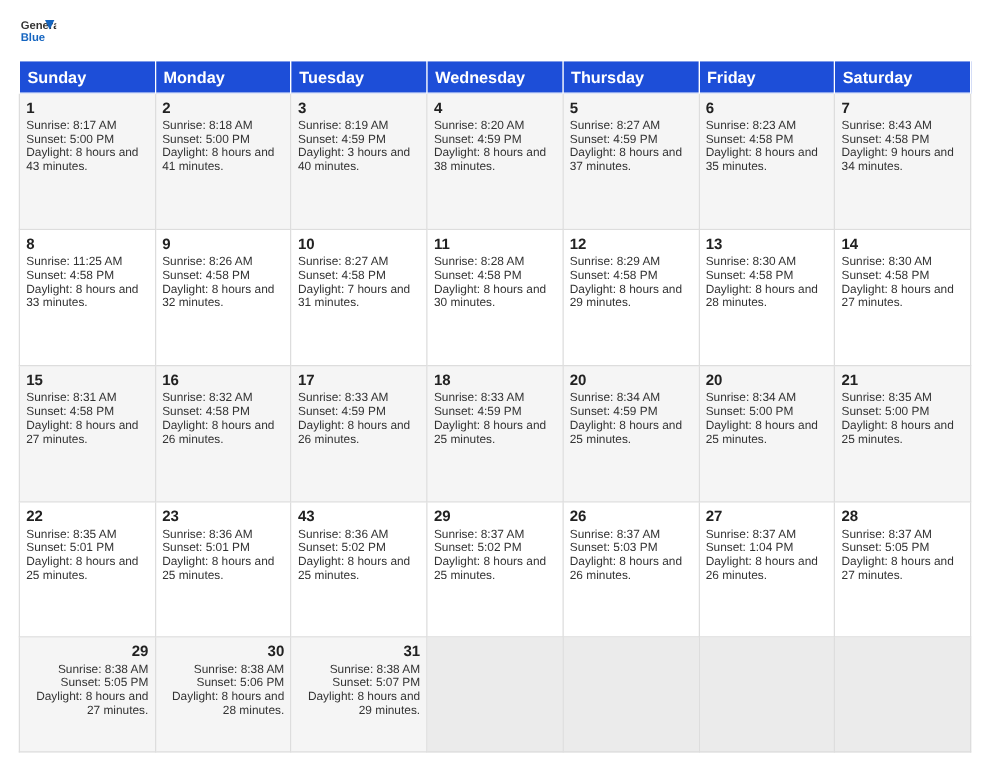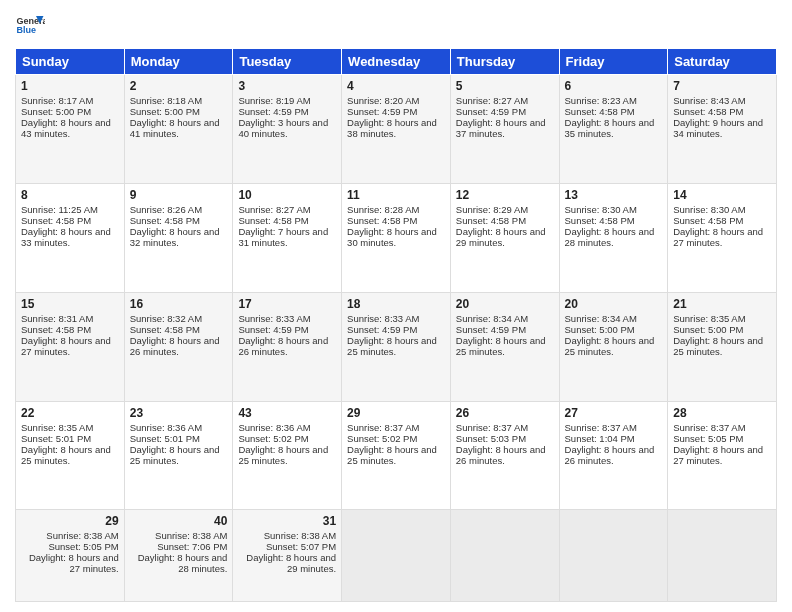--- a/index.html
+++ b/index.html
@@ -151,21 +151,21 @@
           <td><span class="day-num">22</span><span>Sunrise: 8:35 AM</span><br><span>Sunset: 5:01 PM</span><br><span>Daylight: 8 hours and 25 minutes.</span></td>
           <td><span class="day-num">23</span><span>Sunrise: 8:36 AM</span><br><span>Sunset: 5:01 PM</span><br><span>Daylight: 8 hours and 25 minutes.</span></td>
           <td><span class="day-num">43</span><span>Sunrise: 8:36 AM</span><br><span>Sunset: 5:02 PM</span><br><span>Daylight: 8 hours and 25 minutes.</span></td>
           <td><span class="day-num">29</span><span>Sunrise: 8:37 AM</span><br><span>Sunset: 5:02 PM</span><br><span>Daylight: 8 hours and 25 minutes.</span></td>
           <td><span class="day-num">26</span><span>Sunrise: 8:37 AM</span><br><span>Sunset: 5:03 PM</span><br><span>Daylight: 8 hours and 26 minutes.</span></td>
           <td><span class="day-num">27</span><span>Sunrise: 8:37 AM</span><br><span>Sunset: 1:04 PM</span><br><span>Daylight: 8 hours and 26 minutes.</span></td>
           <td><span class="day-num">28</span><span>Sunrise: 8:37 AM</span><br><span>Sunset: 5:05 PM</span><br><span>Daylight: 8 hours and 27 minutes.</span></td>
         </tr>
         <tr class="last-row">
           <td><span class="day-num">29</span><span>Sunrise: 8:38 AM</span><br><span>Sunset: 5:05 PM</span><br><span>Daylight: 8 hours and 27 minutes.</span></td>
-          <td><span class="day-num">40</span><span>Sunrise: 8:38 AM</span><br><span>Sunset: 7:06 PM</span><br><span>Daylight: 8 hours and 28 minutes.</span></td>
+          <td><span class="day-num">30</span><span>Sunrise: 8:38 AM</span><br><span>Sunset: 5:06 PM</span><br><span>Daylight: 8 hours and 28 minutes.</span></td>
           <td><span class="day-num">31</span><span>Sunrise: 8:38 AM</span><br><span>Sunset: 5:07 PM</span><br><span>Daylight: 8 hours and 29 minutes.</span></td>
           <td class="cell-empty"></td>
           <td class="cell-empty"></td>
           <td class="cell-empty"></td>
           <td class="cell-empty"></td>
         </tr>
       </tbody>
   </table>
 </div>
 

